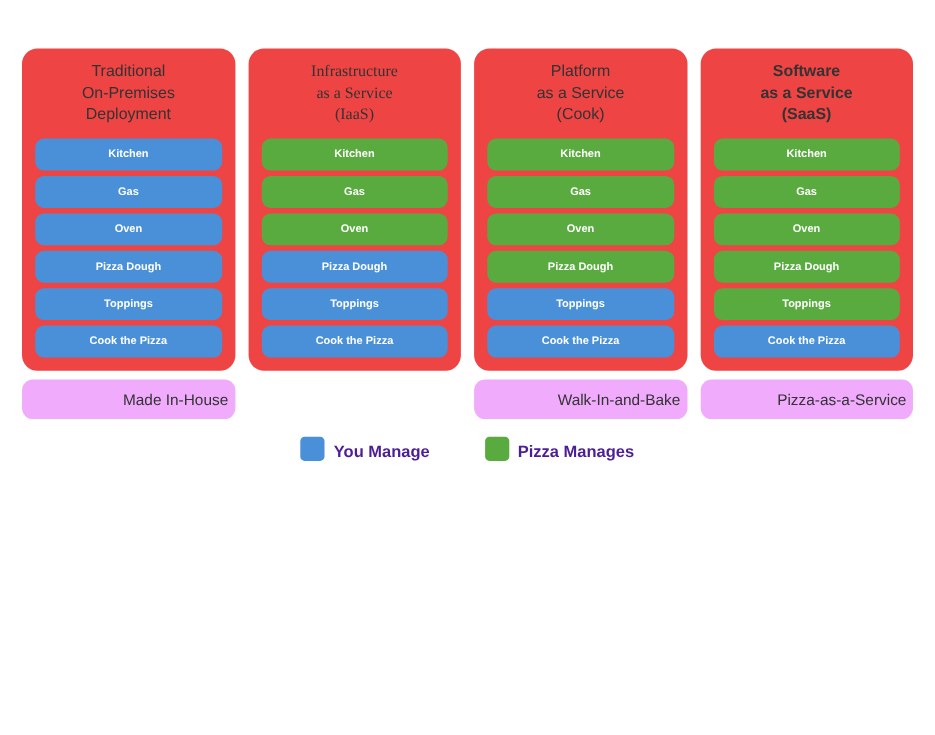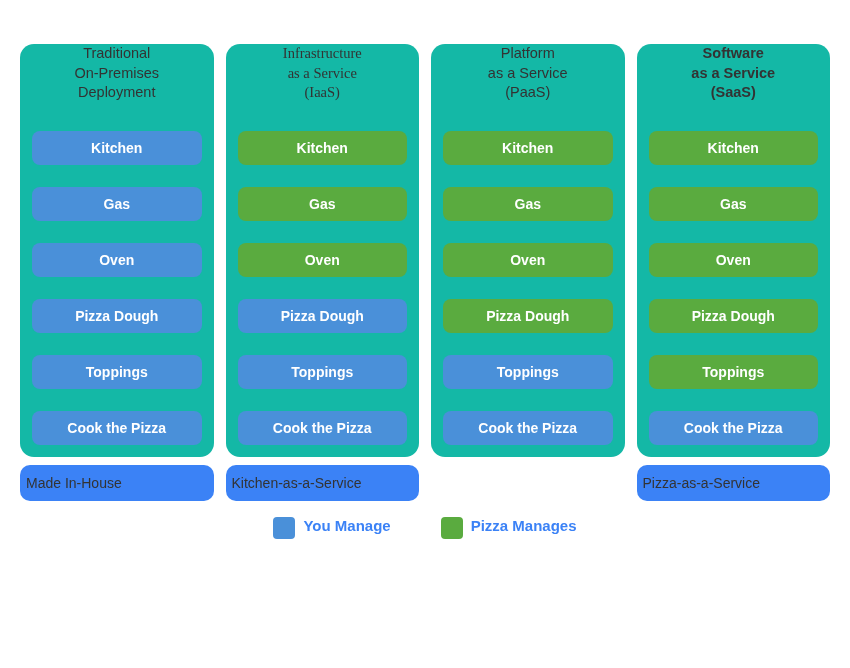--- a/index.html
+++ b/index.html
@@ -26,75 +26,75 @@
       width: 100%;
       justify-content: center;
     }
     .column {
       display: flex;
       flex-direction: column;
       align-items: center;
       flex: 1;
     }
     .card {
-      background: #14b8a6;
+      background: #ef4444;
       border-radius: 14px;
-      padding: 0 12px 12px 12px;
+      padding: 12px 12px 12px 12px;
       display: flex;
       flex-direction: column;
       align-items: center;
       width: 100%;
-      gap: 22px;
+      gap: 5px;
     }
     .card-header {
       font-size: 14.5px;
       color: #333;
       text-align: center;
       line-height: 1.35;
       margin-bottom: 6px;
       font-weight: normal;
     }
     .pill {
       width: 100%;
       border-radius: 8px;
       padding: 9px 6px;
       text-align: center;
-      font-size: 14px;
+      font-size: 10px;
       font-weight: bold;
       color: #fff;
     }
     .pill-blue {
       background: #4a90d9;
     }
     .pill-green {
       background: #5aab3f;
     }
     .label-box {
-      background: #3b82f6;
+      background: #f0abfc;
       border-radius: 10px;
       margin-top: 8px;
       width: 100%;
-      text-align: left;
+      text-align: right;
       padding: 10px 6px;
       font-size: 14px;
       color: #333;
     }
     .legend {
       display: flex;
       gap: 50px;
       margin-top: 16px;
       align-items: center;
     }
     .legend-item {
       display: flex;
-      align-items: flex-start;
+      align-items: flex-end;
       gap: 8px;
       font-size: 15px;
       font-weight: bold;
-      color: #3b82f6;
+      color: #4c1d95;
     }
     .legend-swatch {
       width: 22px;
       height: 22px;
       border-radius: 4px;
     }
     .swatch-blue { background: #4a90d9; }
     .swatch-green { background: #5aab3f; }
   </style>
 </head>
@@ -123,34 +123,34 @@
         <div class="card-header" style="white-space: pre-line; font-family: Liberation Serif, serif;">Infrastructure
 as a Service
 (IaaS)</div>
         <div class="pill pill-green">Kitchen</div>
         <div class="pill pill-green">Gas</div>
         <div class="pill pill-green">Oven</div>
         <div class="pill pill-blue">Pizza Dough</div>
         <div class="pill pill-blue">Toppings</div>
         <div class="pill pill-blue">Cook the Pizza</div>
       </div>
-      <div class="label-box">Kitchen-as-a-Service</div>
     </div>
     <div class="column">
       <div class="card">
         <div class="card-header" style="white-space: pre-line;">Platform
 as a Service
-(PaaS)</div>
+(Cook)</div>
         <div class="pill pill-green">Kitchen</div>
         <div class="pill pill-green">Gas</div>
         <div class="pill pill-green">Oven</div>
         <div class="pill pill-green">Pizza Dough</div>
         <div class="pill pill-blue">Toppings</div>
         <div class="pill pill-blue">Cook the Pizza</div>
       </div>
+      <div class="label-box">Walk-In-and-Bake</div>
     </div>
     <div class="column">
       <div class="card">
         <div class="card-header" style="white-space: pre-line; font-weight: bold;">Software
 as a Service
 (SaaS)</div>
         <div class="pill pill-green">Kitchen</div>
         <div class="pill pill-green">Gas</div>
         <div class="pill pill-green">Oven</div>
         <div class="pill pill-green">Pizza Dough</div>

